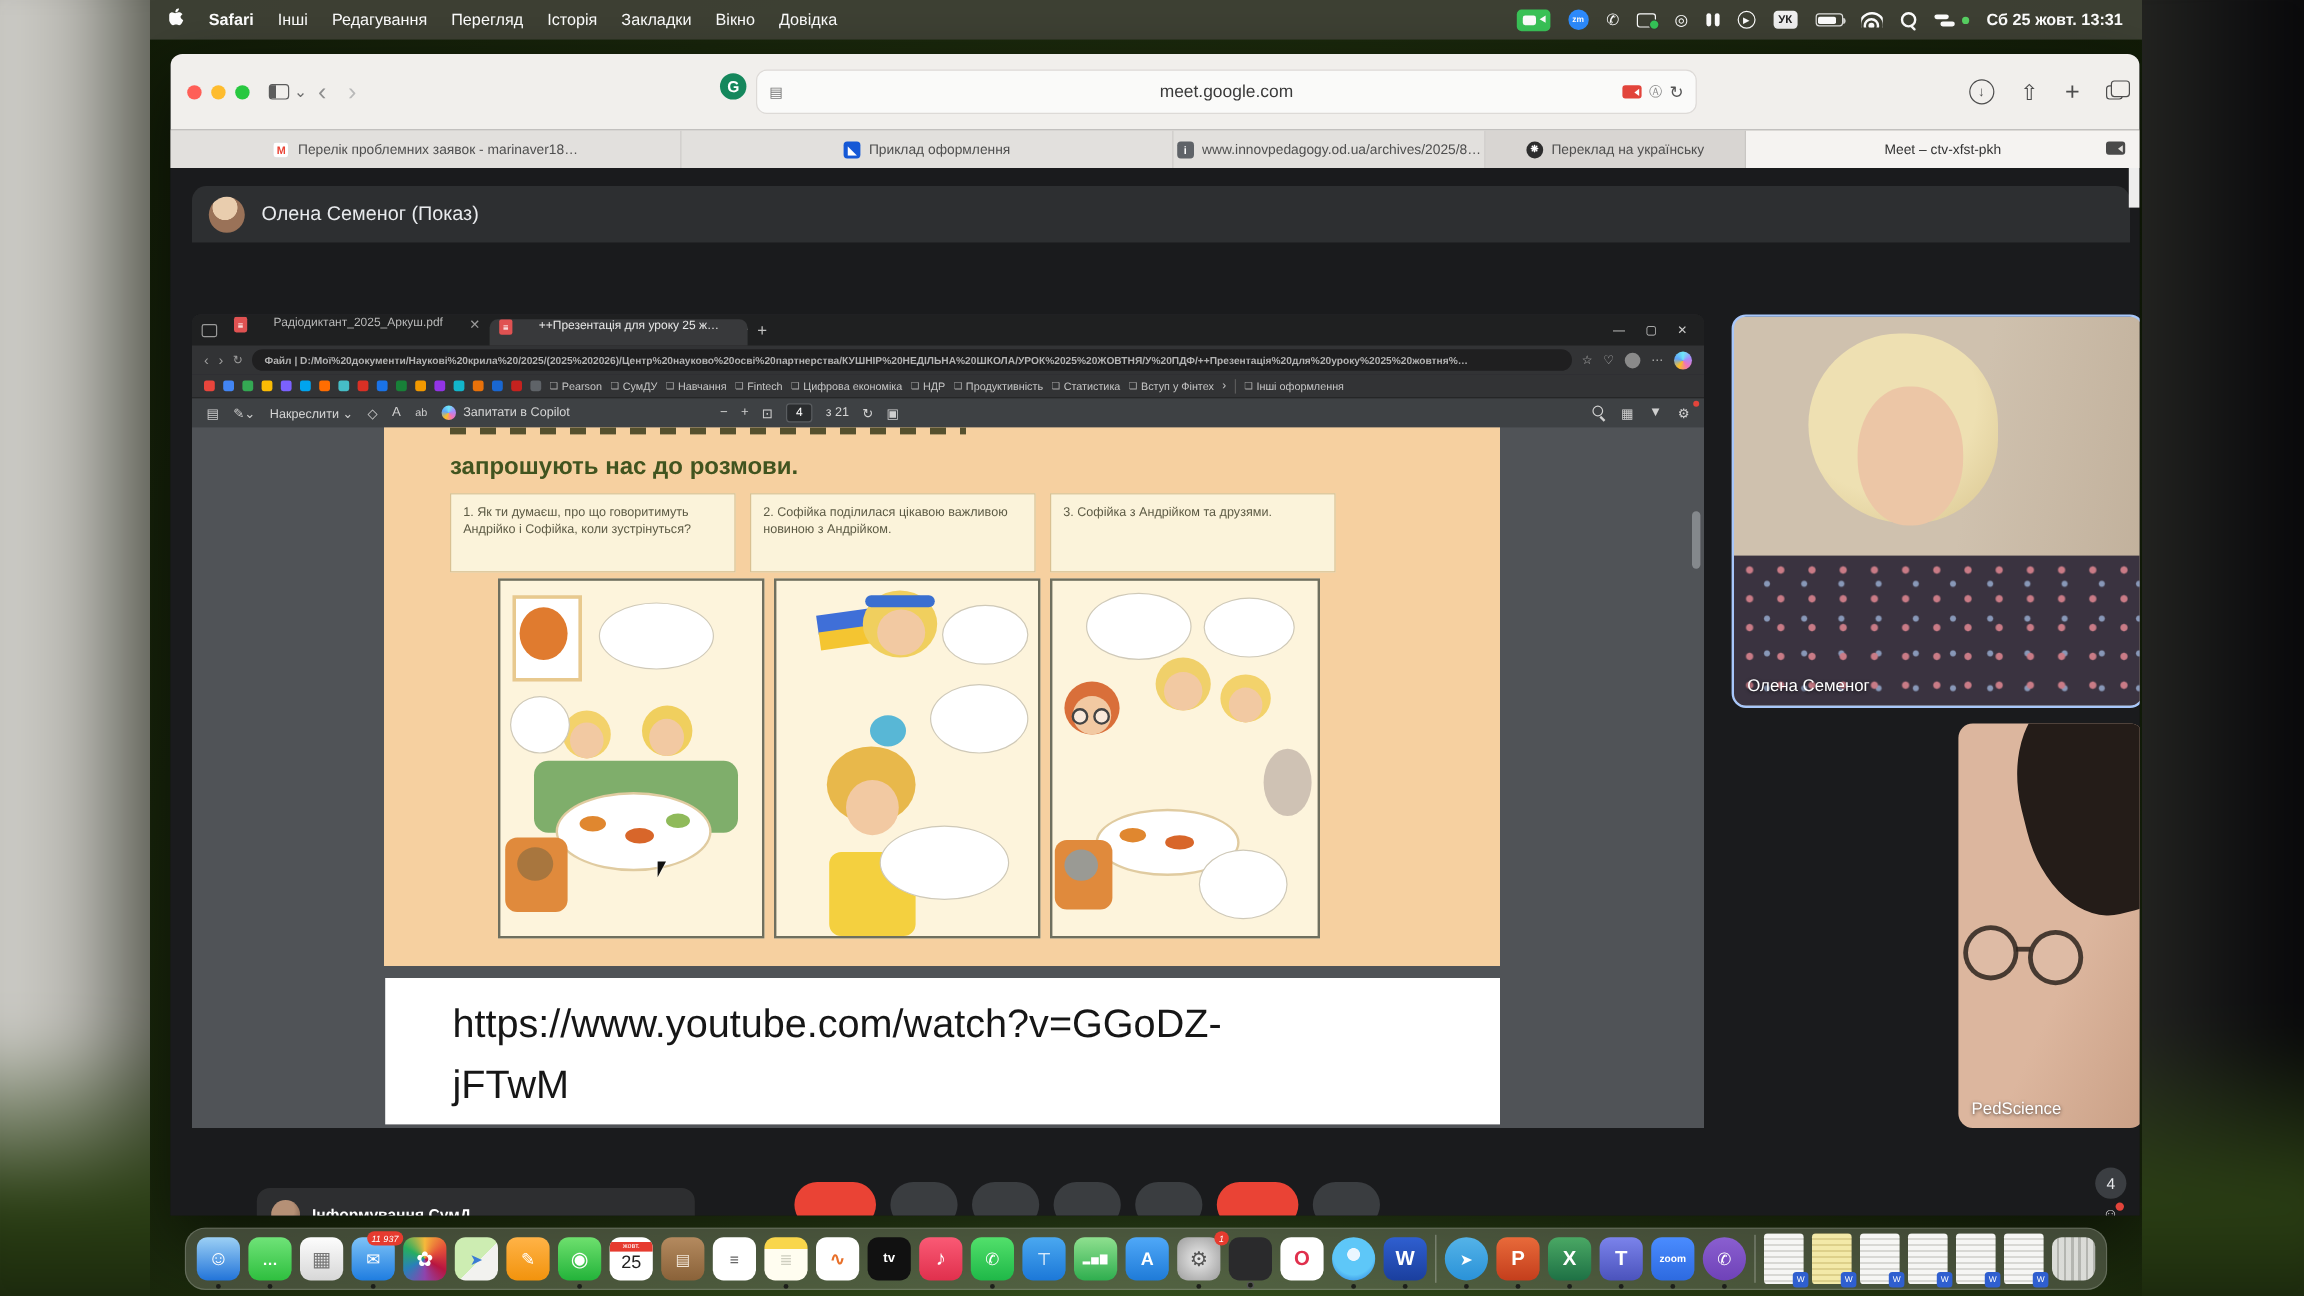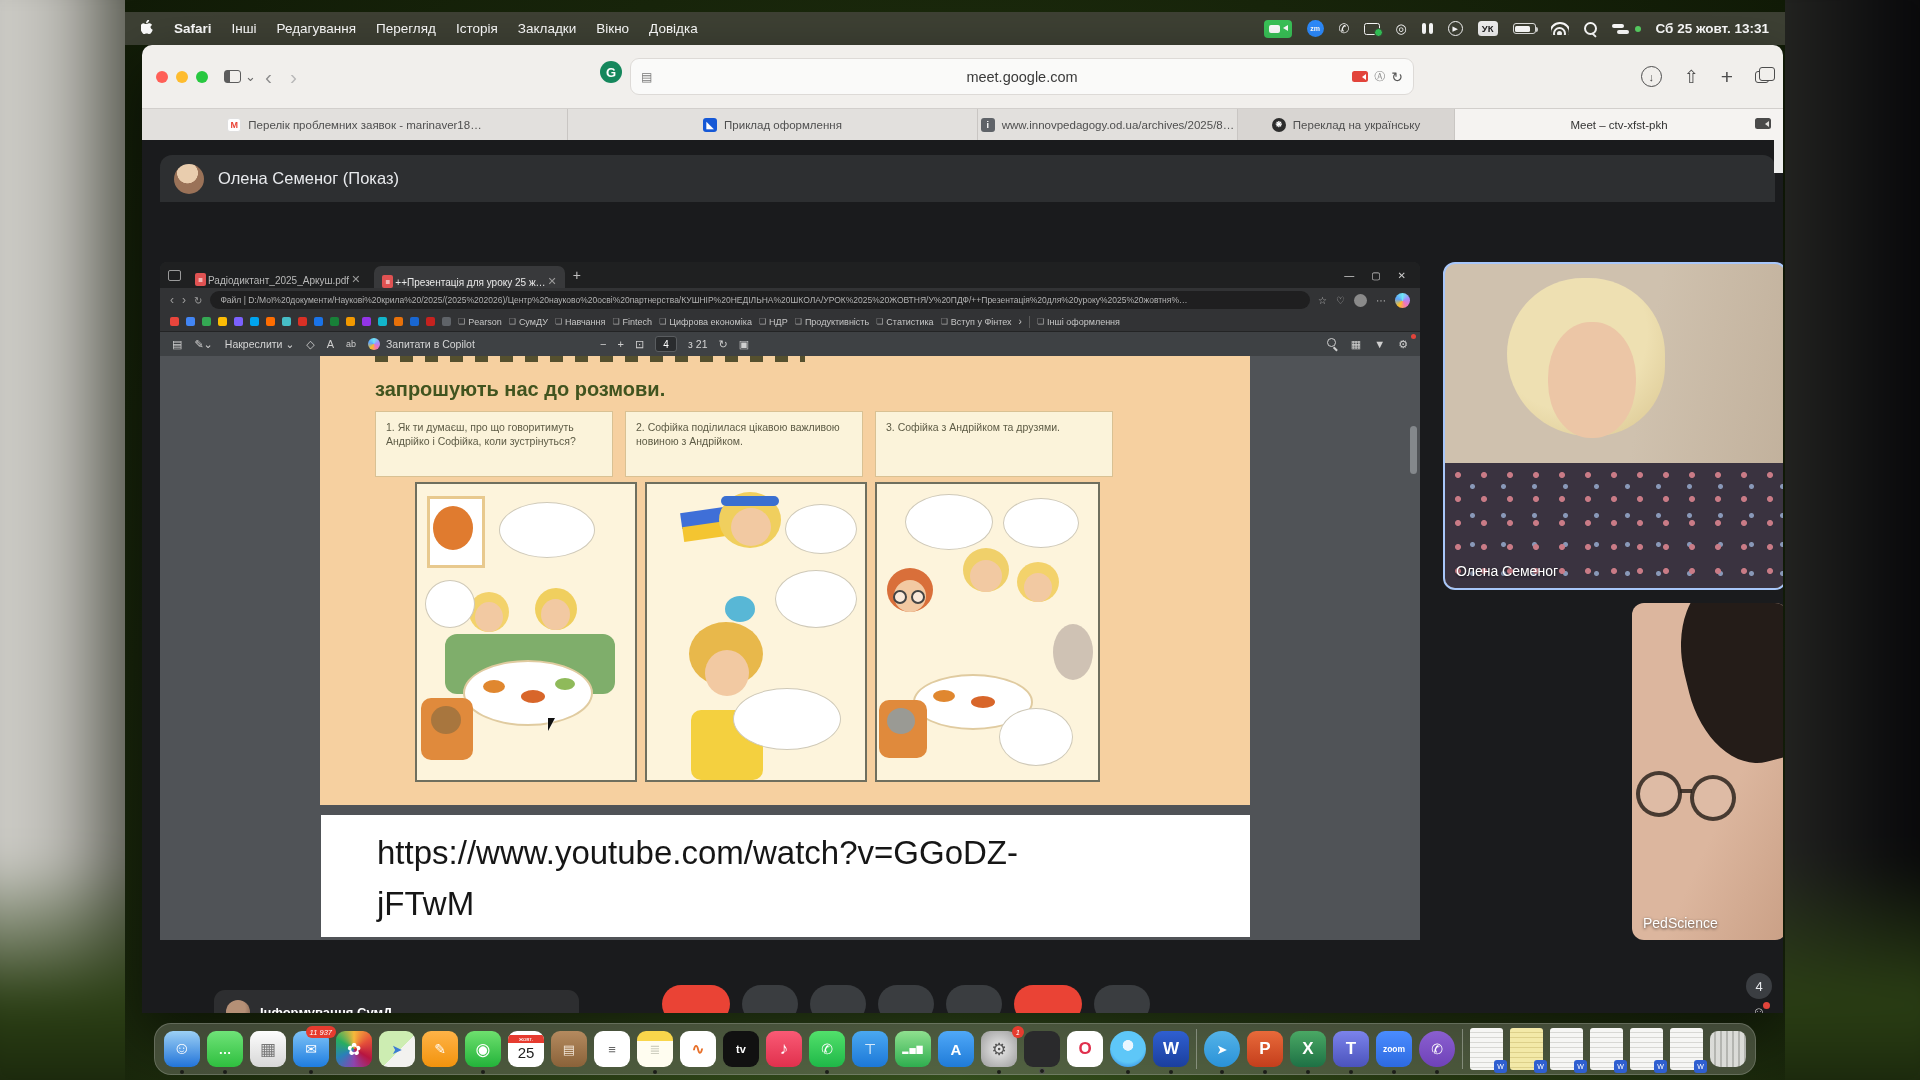--- a/index.html
+++ b/index.html
@@ -7,21 +7,21 @@
   .stage{position:relative;width:1920px;height:1080px;overflow:hidden;}
   
   .bgblur{position:absolute;inset:-40px;filter:blur(22px);
     background:linear-gradient(90deg,#d6d5d0 0%,#bdbcb6 5%,#54564c 9%,#3a3c33 50%,#2e2f2a 88%,#0b0b0d 97%,#060607 100%);}
   .bgblur::after{content:"";position:absolute;left:0;right:0;bottom:0;height:260px;
     background:linear-gradient(180deg,rgba(30,45,14,0) 0%,#2b3f14 55%,#15200a 100%);}
   
   .screen{position:absolute;left:125px;top:0;width:1660px;height:1080px;overflow:hidden;
     background:radial-gradient(ellipse at 50% 100%,#35501e 0%,#243610 45%,#18250b 75%,#111b07 100%);}
   
-  .menubar{position:absolute;left:0;top:12px;right:0;height:33px;background:rgba(64,66,55,.95);
+  .menubar{position:absolute;left:0;top:0;right:0;height:33px;background:rgba(64,66,55,.95);
     display:flex;align-items:center;color:#fff;font-size:13.5px;padding:0 16px;gap:20px;}
   .menubar .app{font-weight:bold;}
   .mb-right{margin-left:auto;display:flex;align-items:center;gap:15px;}
   .campill{width:28px;height:18px;background:#3ac458;border-radius:4px;position:relative;}
   .campill::before{content:"";position:absolute;left:5px;top:5px;width:11px;height:8px;background:#fff;border-radius:2px;}
   .campill::after{content:"";position:absolute;right:4px;top:5.5px;border-right:5px solid #fff;border-top:3.5px solid transparent;border-bottom:3.5px solid transparent;}
   .zm{width:17px;height:17px;border-radius:50%;background:#2d8cff;color:#fff;font-size:7px;font-weight:bold;display:flex;align-items:center;justify-content:center;}
   .mbglyph{color:#fff;font-size:13px;line-height:1;}
   .disp{width:16px;height:12px;border:1.5px solid #fff;border-radius:2.5px;position:relative;}
   .disp::after{content:"";position:absolute;right:-4px;bottom:-3px;width:7px;height:7px;border-radius:50%;background:#35c759;border:1px solid #3a3c33;}
@@ -93,29 +93,29 @@
   .meet{position:absolute;left:0;top:95px;right:0;bottom:0;background:#1a1b1d;}
   .meethead{position:absolute;left:18px;right:8px;top:15px;height:47px;background:#2d2f31;border-radius:12px 12px 0 0;
     display:flex;align-items:center;padding:0 14px;gap:14px;}
   .avatar{width:30px;height:30px;border-radius:50%;background:radial-gradient(circle at 45% 30%,#e9cdae 0 38%,#9a7258 40% 75%,#6e4f3c 100%);}
   .pname{color:#e8eaed;font-size:16.5px;}
   .sliver{position:absolute;right:0;top:0;width:9px;height:33px;background:#ededed;}
   
   .edge{position:absolute;left:18px;top:122px;width:1260px;height:678px;background:#2a2b2d;border-radius:7px 7px 0 0;overflow:hidden;}
   .etabs{height:26px;background:#1f2021;display:flex;align-items:center;padding:0 8px;gap:6px;color:#b9b9b9;font-size:10px;}
   .etabicon{width:13px;height:11px;border:1.2px solid #9a9a9a;border-radius:2px;}
-  .etab{display:flex;align-items:flex-end;gap:2px;height:22px;padding:0 8px;border-radius:7px 7px 0 0;max-width:215px;white-space:nowrap;overflow:hidden;}
+  .etab{display:flex;align-items:flex-start;gap:22px;height:22px;padding:0 8px;border-radius:7px 7px 0 0;max-width:215px;white-space:nowrap;overflow:hidden;}
   .etab.active{background:#38393b;color:#e8e8e8;align-self:flex-end;height:22px;}
   .pdfbadge{width:11px;height:13px;background:#e05252;border-radius:2px;color:#fff;font-size:6px;display:flex;align-items:center;justify-content:center;flex:none;}
   .etclose{font-size:11px;color:#9a9a9a;}
   .eplus{font-size:14px;color:#c0c0c0;margin-left:2px;}
   .ewinbtns{margin-left:auto;display:flex;gap:17px;color:#cdcdcd;font-size:10px;align-items:center;padding-right:6px;}
   .eurlrow{height:24px;background:#323335;display:flex;align-items:center;gap:8px;padding:0 10px;color:#9d9d9d;font-size:12px;}
   .eurl{flex:1;height:18px;background:#1f1f20;border-radius:9px;display:flex;align-items:center;padding:0 10px;
-    font-size:8.5px;color:#b3b3b3;white-space:nowrap;overflow:hidden;}
+    font-size:8.5px;color:#b3b3b3;white-space:nowrap;overflow:hidden;font-weight:bold;}
   .eright{display:flex;align-items:center;gap:9px;font-size:10px;color:#b3b3b3;}
   .eavatar{width:13px;height:13px;border-radius:50%;background:#8a8a8a;}
   .copilot{width:15px;height:15px;border-radius:50%;background:conic-gradient(#6ee7f8,#a78bfa,#f472b6,#fbbf24,#60a5fa,#6ee7f8);}
   .ebmks{height:20px;background:#323335;display:flex;align-items:center;gap:7px;padding:0 10px;font-size:9px;color:#c6c6c6;
     border-bottom:1px solid #232425;white-space:nowrap;overflow:hidden;}
   .ebmks i.fv{width:9px;height:9px;border-radius:2px;flex:none;}
   .bmk{display:flex;align-items:center;gap:3px;}
   .bmk em{font-style:normal;}
   .fldr{font-style:normal;font-size:8px;color:#a9a9a9;}
   .bdiv{width:1px;height:12px;background:#5a5a5a;}

